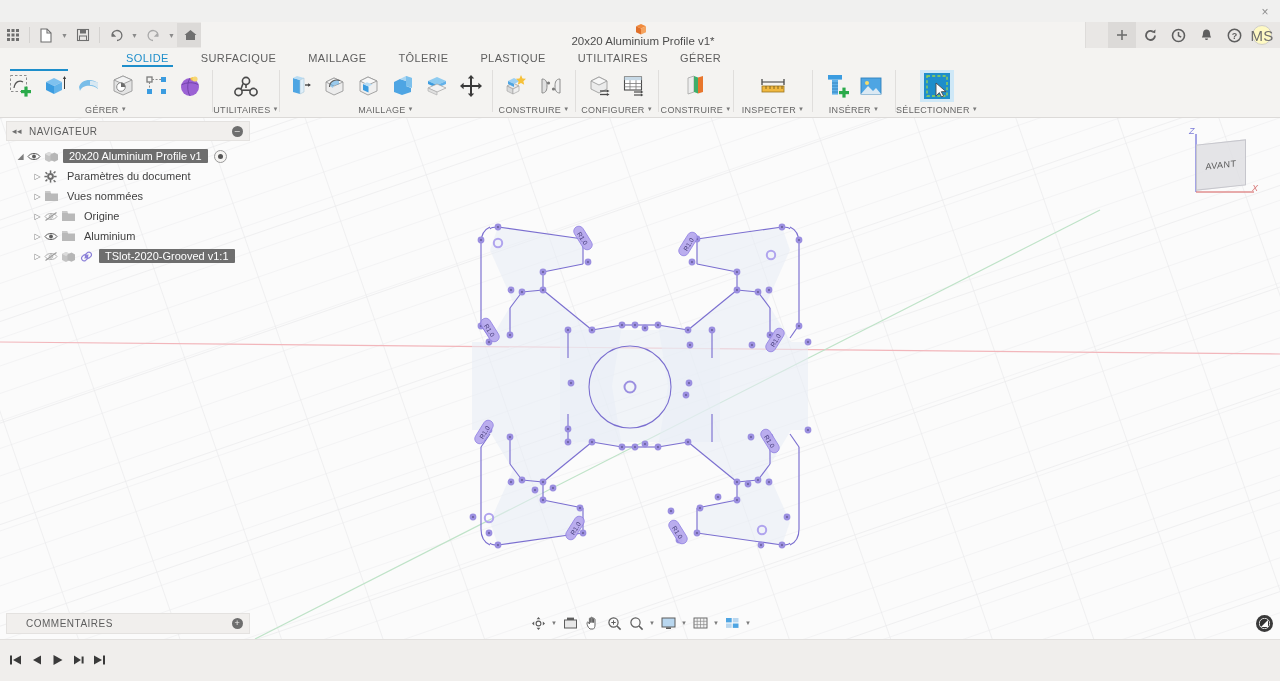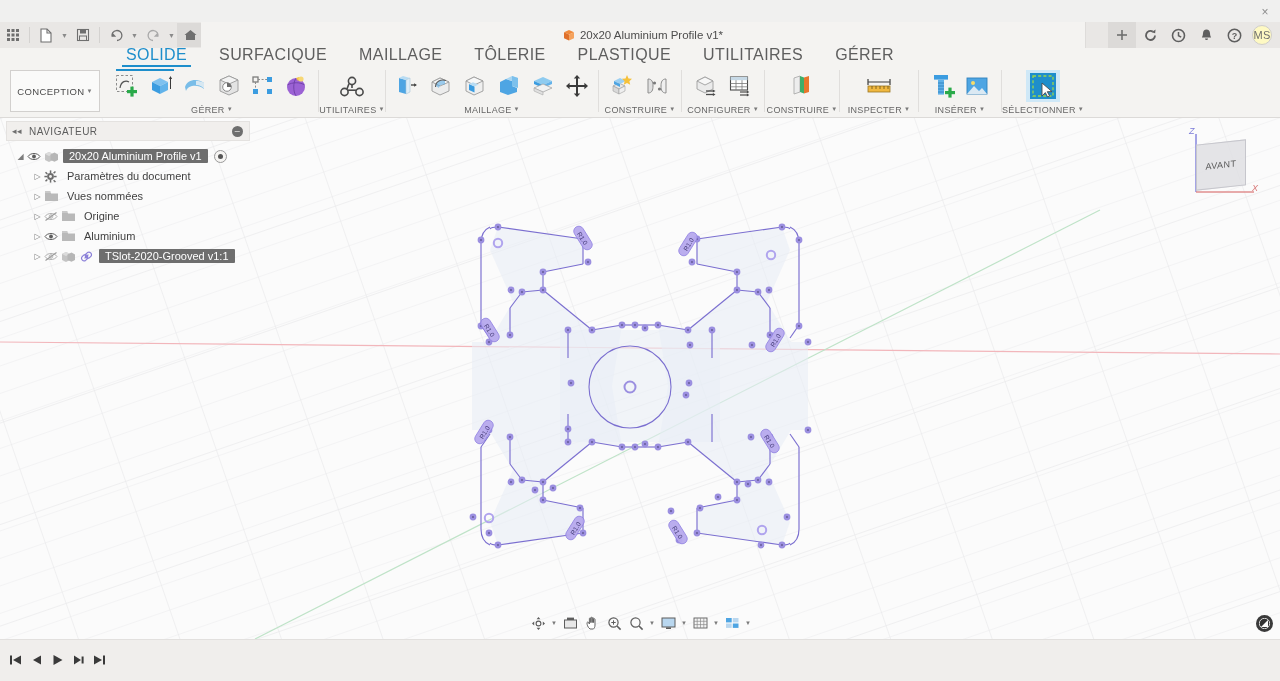--- a/index.html
+++ b/index.html
@@ -46,45 +46,46 @@
   }
   .qicon.active-home { background: #dcdad8; }
   .qcaret { width: 11px; height: 24px; display: flex; align-items: center; justify-content: center; color: #8a8a8a; font-size: 7px; }
   .qsep { width: 1px; height: 16px; background: #d4d2d0; margin: 0 3px; }
 
   .doctab {
     position: absolute; left: 201px; top: 22px; height: 26px;
     width: 885px; background: #f4f3f1;
     display: flex; align-items: center; justify-content: center;
     border-right: 1px solid #dedcda;
+    flex-direction: column;
   }
   .doctab .dot-ico {
     width: 11px; height: 12px; margin-right: 6px; position: relative;
   }
   .doctab .lbl { font-size: 11.5px; color: #4d4d4d; }
   .tabclose {
     position: absolute; right: 8px; top: 6px; font-size: 12px; color: #8d8d8d;
     width: 14px; height: 14px; text-align: center; line-height: 13px;
   }
   .tabtools { position: absolute; right: 0; top: 22px; height: 26px; display: flex; align-items: center; }
   .ttbtn { width: 28px; height: 26px; display: flex; align-items: center; justify-content: center; color: #6f6f6f; }
   .ttbtn.plus { background: #dcdad8; }
   .avatar {
     width: 20px; height: 20px; border-radius: 50%; background: #fef9c3; border: 1px solid #cfcdcb;
-    font-size: 11px; color: #6d6d6d; display: flex; align-items: center; justify-content: center;
+    font-size: 15px; color: #6d6d6d; display: flex; align-items: center; justify-content: center;
     margin: 0 8px 0 4px; letter-spacing: .3px;
   }
 
   
   .ribbon-tabs {
     position: absolute; top: 48px; left: 0; width: 1280px; height: 19px;
     background: #f4f3f1; display: flex; align-items: flex-end; padding-left: 110px;
   }
   .rtab {
-    font-size: 16px; color: #5e5e5e; letter-spacing: .4px;
+    font-size: 11px; color: #5e5e5e; letter-spacing: .4px;
     padding: 0 16px 3px 16px; position: relative;
   }
   .rtab.active { color: #1e8ecb; }
   .rtab.active::after {
     content: ""; position: absolute; bottom: 0; left: 12px; right: 12px; height: 2px; background: #1e8ecb;
   }
 
   
   .ribbon {
     position: absolute; top: 67px; left: 0; width: 1280px; height: 51px;
@@ -300,24 +301,20 @@
     <div class="rtab">SURFACIQUE</div>
     <div class="rtab">MAILLAGE</div>
     <div class="rtab">TÔLERIE</div>
     <div class="rtab">PLASTIQUE</div>
     <div class="rtab">UTILITAIRES</div>
     <div class="rtab">GÉRER</div>
   </div>
 
   <div class="ribbon">
 
-    <div class="wsbtn">
-      <span>CONCEPTION</span>
-      <span class="caret-sm">▼</span>
-    </div>
 
     <div class="panel">
       <div class="panel-icons">
         <div class="ico">
           <div class="topbar-blue"></div>
           <svg width="26" height="26" viewBox="0 0 26 26">
             <rect x="2.5" y="2.5" width="16" height="16" fill="none" stroke="#8d8d8d" stroke-width="1" stroke-dasharray="2.5,2"></rect>
             <path d="M6 15 C7 8 12 7 15 9" fill="none" stroke="#555" stroke-width="1.2"></path>
             <g fill="#2aaa4a">
                 <rect x="13" y="17" width="10" height="3.2"></rect>
@@ -1035,20 +1032,24 @@
             <path d="M4.6 8.4 L8.4 4.6" stroke="#8a7fd8" stroke-width="1.3" fill="none"></path>
             <path d="M7.4 2.6 a2.6 2.6 0 0 1 3.6 3.6 l-1.6 1.6 a2.6 2.6 0 0 1-3.6-3.6z" fill="none" stroke="#8a7fd8" stroke-width="1.2"></path>
             <path d="M5.6 10.4 a2.6 2.6 0 0 1-3.6-3.6 l1.6-1.6 a2.6 2.6 0 0 1 3.6 3.6z" fill="none" stroke="#8a7fd8" stroke-width="1.2"></path>
           </svg>
         </span>
         <span class="tlabel selected">TSlot-2020-Grooved v1:1</span>
       </div>
     </div>
   </div>
 
+  <div class="comments">
+    <span style="margin-left:19px;">COMMENTAIRES</span>
+    <span class="head-dot">+</span>
+  </div>
 
   <div class="timeline">
     <div class="tl-controls">
       <div class="tlb">
         <svg width="13" height="12" viewBox="0 0 13 12">
             <rect x="1" y="1.5" width="2" height="9" fill="#3a3a3a"></rect>
             <path d="M12 1.5 L12 10.5 L4 6z" fill="#3a3a3a"></path>
           </svg>
       </div>
       <div class="tlb">

